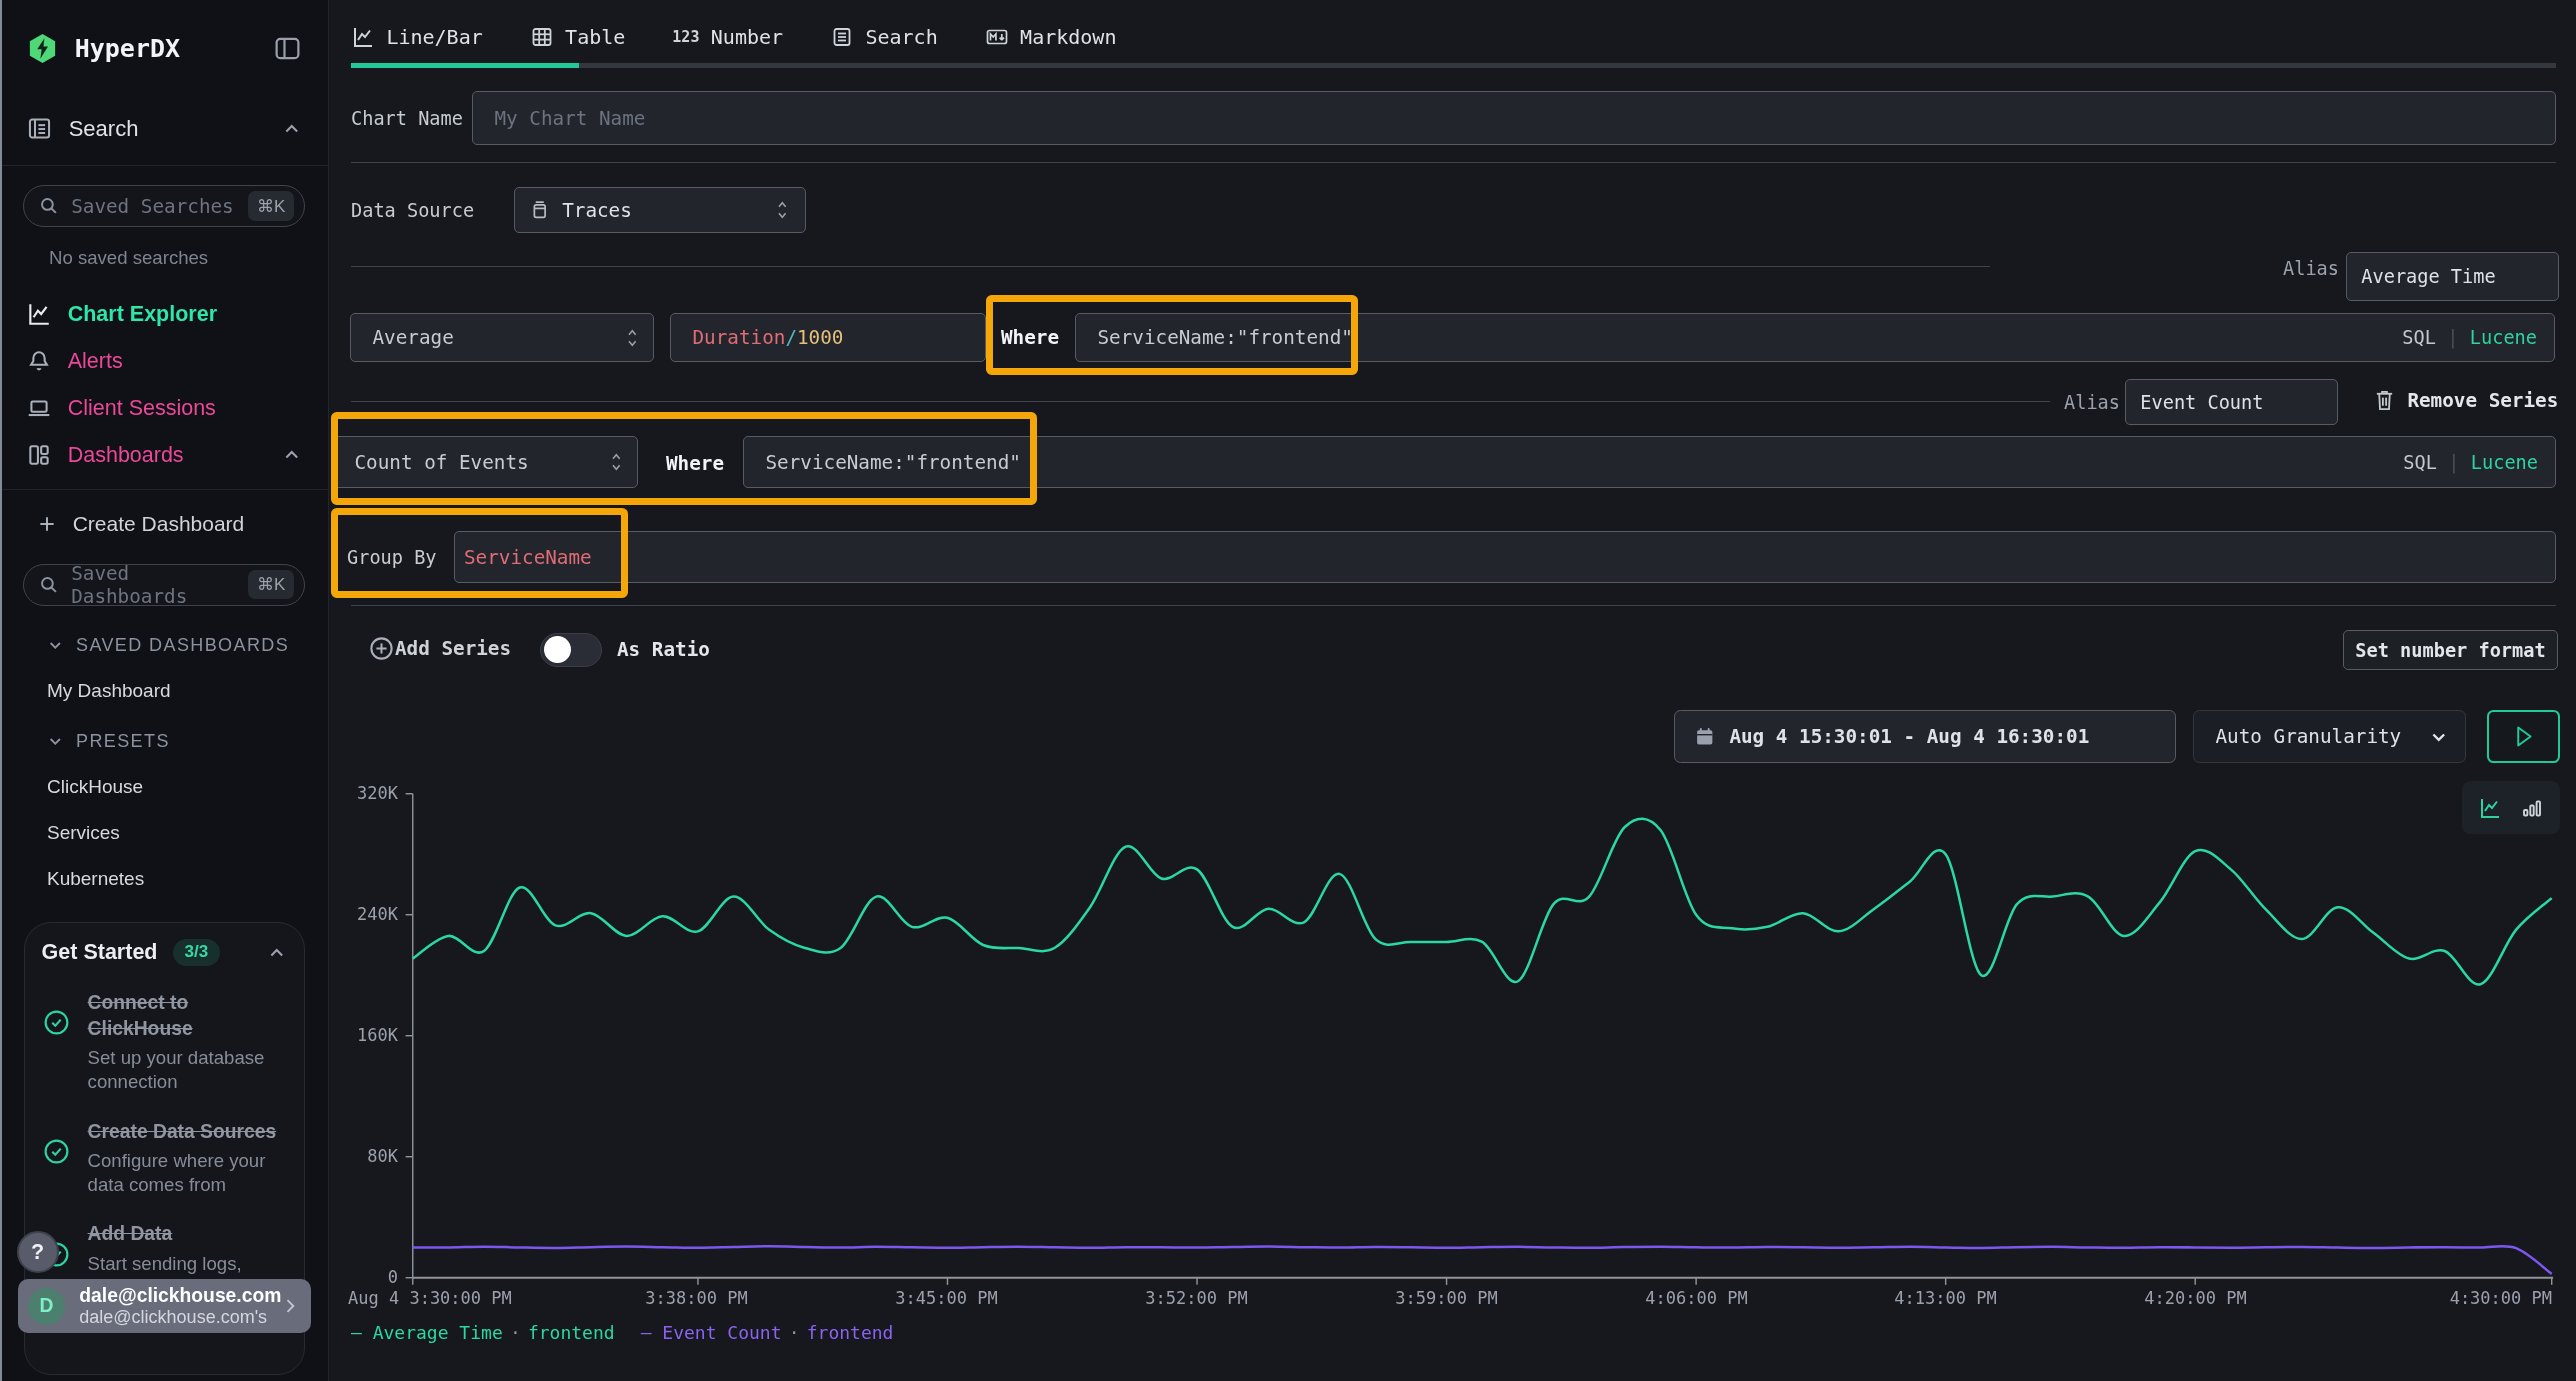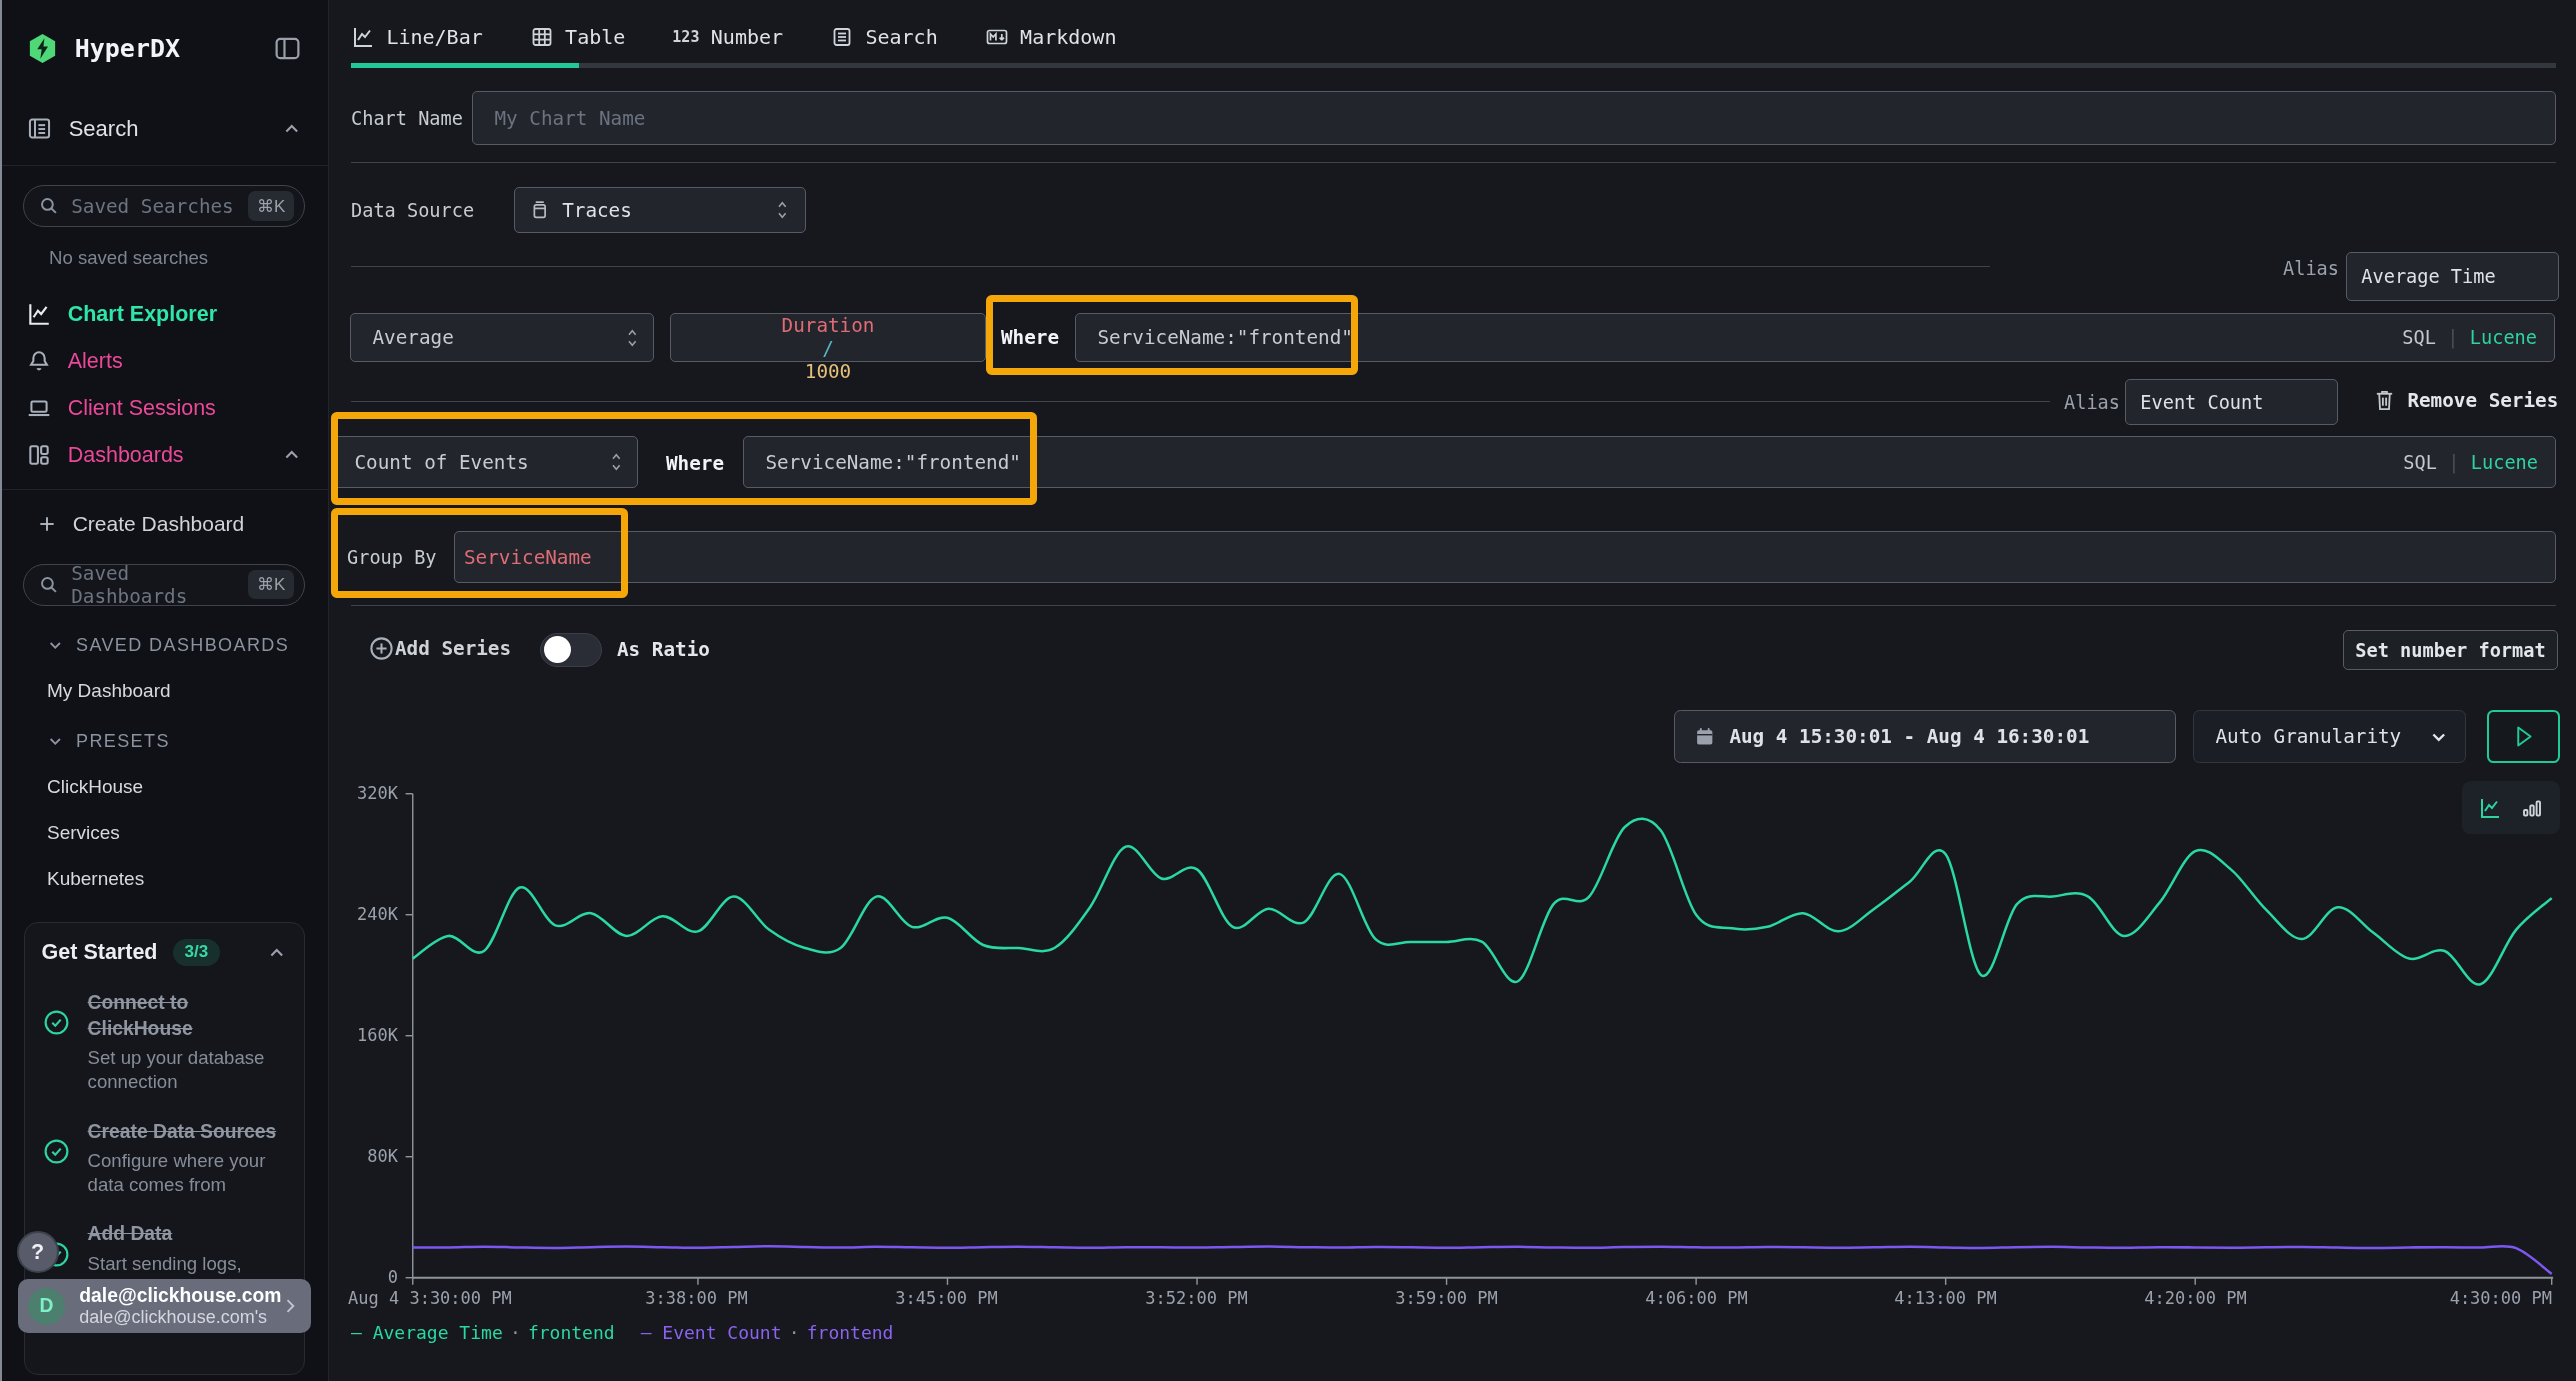--- a/index.html
+++ b/index.html
@@ -33,21 +33,21 @@
   .create-row .plus { width:20px; height:20px; color:#b7bdc6; }
   .create-row span.txt { font-size:21px; color:#d0d4da; margin-left:15.7px; }
   .subhead { display:flex; align-items:center; padding-left:46px; margin-top:29px; cursor:pointer; }
   .subhead .chev-s { width:18.6px; height:18.6px; color:#8b93a0; }
   .subhead .t { font-size:18px; letter-spacing:1.4px; color:#8b93a0; margin-left:11.4px; }
   .plain-item { font-size:19px; color:#d6dae0; padding-left:47px; margin-top:24px; cursor:pointer; }
   .team-row { display:flex; align-items:center; padding:0 26px; margin-top:52px; cursor:pointer; }
   .team-row .gico { width:27px; height:27px; color:#aab0ba; }
   .team-row .t { font-size:22px; color:#dfe2e7; margin-left:17px; }
 
-  .gs-card { position:absolute; left:23.6px; right:23px; top:922px; bottom:5.7px; border:1.4px solid #272b32; border-radius:14px; background:#14161b; padding:15.7px 17px; }
+  .gs-card { position:absolute; left:23.6px; right:23px; top:922px; bottom:5.7px; border:1.4px solid #272b32; border-radius:27px; background:#14161b; padding:15.7px 17px; }
   .gs-head { display:flex; align-items:center; }
   .gs-title { font-size:21.5px; font-weight:bold; color:#eceef1; }
   .gs-badge { font-size:17px; font-weight:bold; color:#37d9a1; background:rgba(46,214,160,0.14); border-radius:715px; padding:3.6px 11.4px; margin-left:15.7px; }
   .gs-chev { margin-left:auto; width:21.5px; height:21.5px; color:#9aa1ac; }
   .gs-item { display:flex; margin-top:24px; }
   .gs-check { width:29px; height:29px; flex:0 0 auto; margin-top:18.6px; color:#2dd4a0; }
   .gs-text { margin-left:17px; }
   .gs-item-title { font-size:19.3px; font-weight:bold; color:#8f96a1; text-decoration:line-through; line-height:1.35; max-width:193px; }
   .gs-item-desc { font-size:18.6px; color:#868d99; line-height:1.3; margin-top:4.3px; max-width:200px; }
   .help-circle { position:absolute; left:16.5px; top:1231px; width:42px; height:42px; border-radius:50%; background:#585c6a; border:2.1px solid #3e424d; display:flex; align-items:center; justify-content:center; font-size:21.5px; font-weight:bold; color:#eef0f4; z-index:20; cursor:pointer; }
@@ -336,21 +336,21 @@
   <span>Average Time</span>
 </div>
 
 <div class="box select" style="left:350px; top:313px; width:304px; height:49px; padding:0 11.4px 0 21.5px;">
   <span style="color:#c8ccd2;">Average</span>
   <svg class="updown" viewBox="0 0 24 36" fill="none" stroke="currentColor" stroke-width="2.4">
       <polyline points="7 13 12 7 17 13"></polyline>
       <polyline points="7 23 12 29 17 23"></polyline>
     </svg>
 </div>
-<div class="box" style="left:670px; top:313px; width:316px; height:49px; padding:0 21.5px;flex-direction:column;">
+<div class="box" style="left:670px; top:313px; width:316px; height:49px; padding:0 21.5px;">
   <span class="tok-field">Duration</span>
     <span class="tok-op">/</span>
     <span class="tok-num">1000</span>
 </div>
 <div class="where-lab" style="left:1001px; top:326px;">Where</div>
 <div class="box" style="left:1075px; top:313px; width:1480px; height:49px; padding:0 17px 0 21.5px;">
   <span style="color:#c8ccd2;">ServiceName:"frontend"</span>
   <span class="sql-lucene">
     <span class="sql">SQL</span>
     <span class="sep">|</span>

